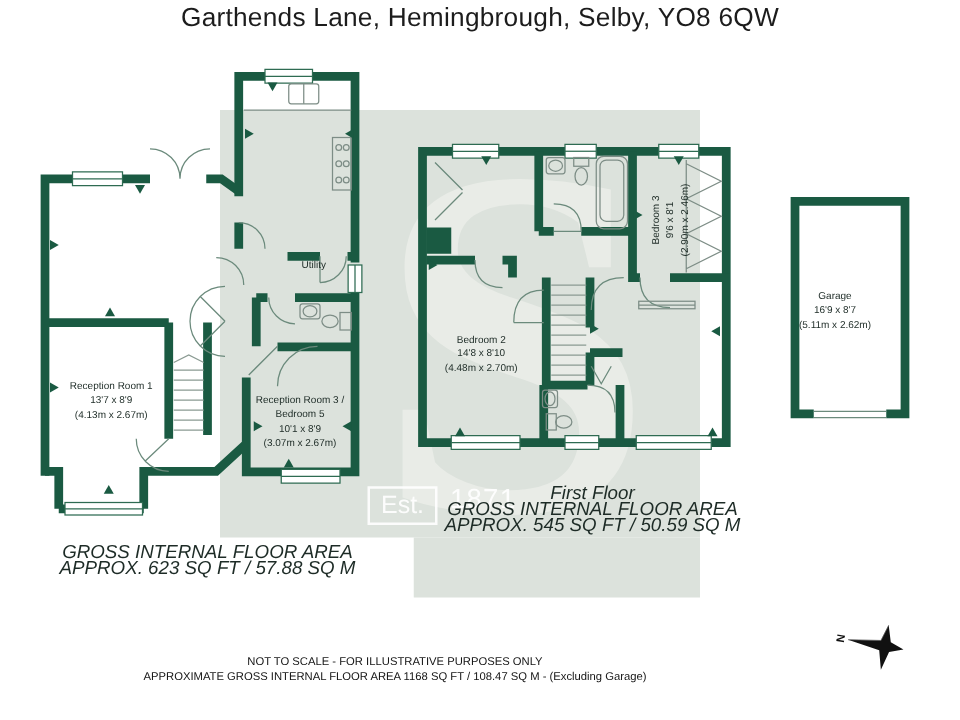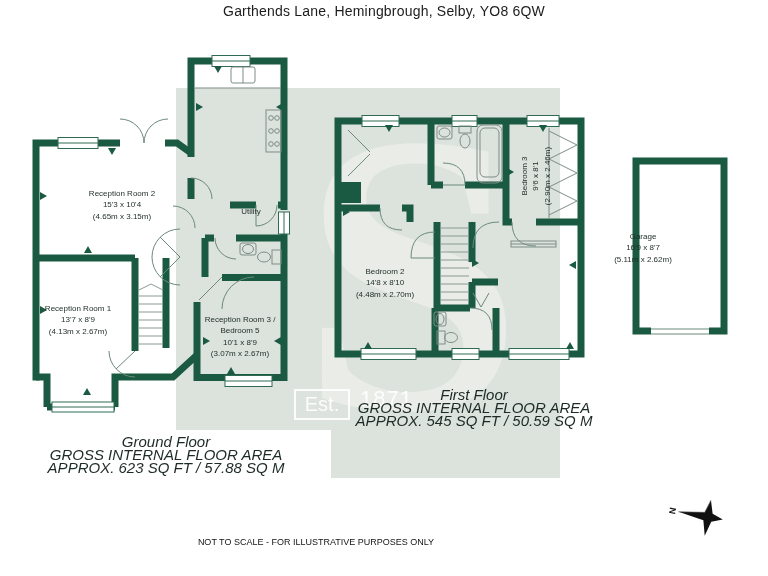--- a/index.html
+++ b/index.html
@@ -1,26 +1,26 @@
 <!DOCTYPE html>
 <html><head>
 <meta charset="utf-8">
 <style>
   html,body{margin:0;padding:0;background:#fff;}
   #stage{position:relative;width:768px;height:576px;background:#ffffff;overflow:hidden;
          font-family:"Liberation Sans", sans-serif;color:#1d2b26;}
   #plan-svg{position:absolute;left:0;top:0;}
   .title{position:absolute;left:0;top:3px;width:768px;text-align:center;
-         font-size:14px;color:#1c1c1c;letter-spacing:.2px;}
+         font-size:21px;color:#1c1c1c;letter-spacing:.2px;}
   .room-label{position:absolute;transform:translate(-50%,-50%);text-align:center;
               font-size:8px;line-height:11.3px;color:#1d2b26;white-space:nowrap;}
   .room-label.rot{transform:translate(-50%,-50%) rotate(-90deg);}
   .caption{position:absolute;transform:translate(-50%,0);text-align:center;
            font-size:15px;line-height:13px;color:#1d2b26;white-space:nowrap;font-style:italic;}
-  .footer{position:absolute;left:0;top:536px;width:632px;text-align:center;
+  .footer{position:absolute;left:0;top:523px;width:632px;text-align:center;
           font-size:9px;line-height:12.4px;color:#141414;}
   .est-box{position:absolute;left:294px;top:389px;width:52px;height:27px;
            border:2px solid rgba(255,255,255,.9);display:flex;align-items:center;justify-content:center;
            font-size:20px;color:rgba(255,255,255,.9);}
   .year{position:absolute;left:360px;top:386px;font-size:22px;color:rgba(255,255,255,.9);letter-spacing:1px;}
 </style>
 </head>
 <body>
 
 <div id="stage">
@@ -192,29 +192,24 @@
   </g>
 </svg>
 
 <div class="title">Garthends Lane, Hemingbrough, Selby, YO8 6QW</div>
 
 <div class="est-box">
   <span>Est.</span>
 </div>
 <div class="year">1871</div>
 
-<div class="room-label" style="left:122px;top:205px">
-  <div>Reception Room 2</div>
-  <div>15'3 x 10'4</div>
-  <div>(4.65m x 3.15m)</div>
-</div>
 <div class="room-label" style="left:251px;top:212px">
   <div>Utility</div>
 </div>
-<div class="room-label" style="left:78px;top:320px">
+<div class="room-label" style="left:89px;top:320px">
   <div>Reception Room 1</div>
   <div>13'7 x 8'9</div>
   <div>(4.13m x 2.67m)</div>
 </div>
 <div class="room-label" style="left:240px;top:337px">
   <div>Reception Room 3 /</div>
   <div>Bedroom 5</div>
   <div>10'1 x 8'9</div>
   <div>(3.07m x 2.67m)</div>
 </div>
@@ -223,34 +218,34 @@
   <div>Bedroom 3</div>
   <div>9'6 x 8'1</div>
   <div>(2.90m x 2.46m)</div>
 </div>
 <div class="room-label" style="left:385px;top:283px">
   <div>Bedroom 2</div>
   <div>14'8 x 8'10</div>
   <div>(4.48m x 2.70m)</div>
 </div>
 
-<div class="room-label" style="left:643px;top:248px">
+<div class="room-label" style="left:668px;top:248px">
   <div>Garage</div>
   <div>16'9 x 8'7</div>
   <div>(5.11m x 2.62m)</div>
 </div>
 
 <div class="caption" style="left:166px;top:435px">
-  <div>Ground Floor</div>
   <div>GROSS INTERNAL FLOOR AREA</div>
   <div>APPROX. 623 SQ FT / 57.88 SQ M</div>
 </div>
 <div class="caption" style="left:474px;top:388px">
   <div>First Floor</div>
   <div>GROSS INTERNAL FLOOR AREA</div>
   <div>APPROX. 545 SQ FT / 50.59 SQ M</div>
 </div>
 
 <div class="footer">
   <div>NOT TO SCALE - FOR ILLUSTRATIVE PURPOSES ONLY</div>
+  <div>APPROXIMATE GROSS INTERNAL FLOOR AREA 1168 SQ FT / 108.47 SQ M - (Excluding Garage)</div>
 </div>
 
 </div>
 
 </body></html>

